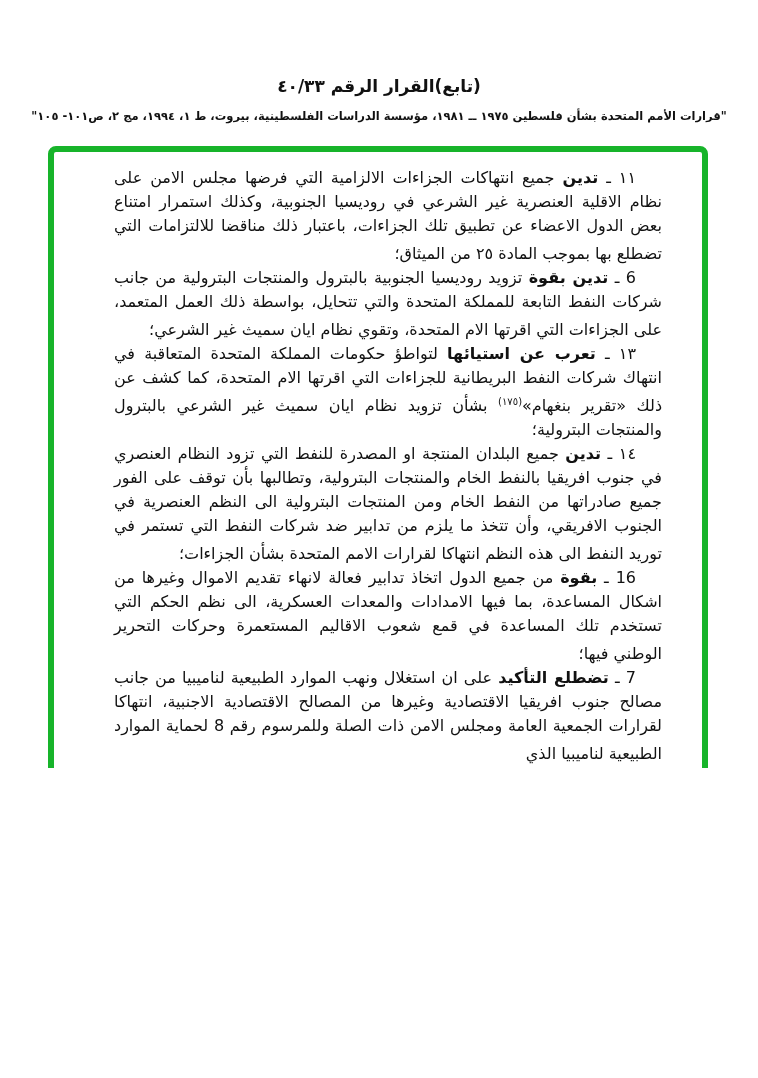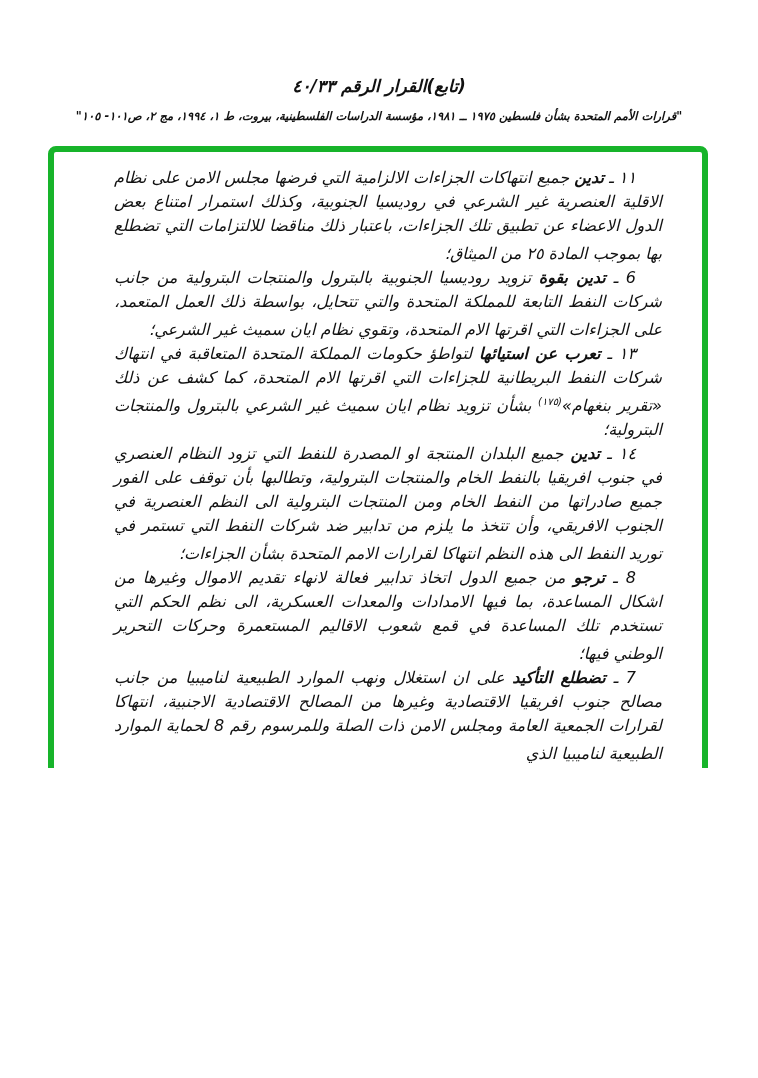--- a/index.html
+++ b/index.html
@@ -1,17 +1,17 @@
 <!DOCTYPE html>
 <html lang="ar"><head>
 <meta charset="utf-8">
 <style>
   html,body{margin:0;padding:0;background:#fff;}
   .page{position:relative;width:758px;height:768px;background:#ffffff;overflow:hidden;
-        font-family:"DejaVu Sans",sans-serif;color:#111;font-style:italic;}
+        font-family:"DejaVu Sans",sans-serif;color:#111;}
   .doc-title{position:absolute;top:76px;left:0;right:0;text-align:center;direction:rtl;
         font-size:17px;font-weight:bold;letter-spacing:0;}
   .doc-citation{position:absolute;top:109px;left:0;right:0;text-align:center;direction:rtl;
         font-size:11.5px;font-weight:bold;white-space:nowrap;}
   .frame{position:absolute;left:48px;top:146px;width:648px;height:804px;
         border:6px solid #17b42a;border-radius:8px;}
   .body-text{position:absolute;left:54px;top:152px;width:660px;box-sizing:border-box;
         padding:14px 52px 0 60px;direction:rtl;text-align:justify;
         font-size:16px;line-height:24px;}
   p.para{margin:0;text-indent:26px;}
@@ -51,22 +51,22 @@
     <p class="para"><span>١٣ ـ</span>
       <span class="plead">تعرب عن استيائها</span>
       <span>لتواطؤ حكومات المملكة المتحدة المتعاقبة في انتهاك شركات النفط البريطانية للجزاءات التي اقرتها الام المتحدة، كما كشف عن ذلك «تقرير بنغهام»</span><span class="sup-marker" dir="ltr">(١٧٥)</span>
       <span>بشأن تزويد نظام ايان سميث غير الشرعي بالبترول والمنتجات البترولية؛</span></p>
 
     <p class="para"><span>١٤ ـ</span>
       <span class="plead">تدين</span>
       <span>جميع البلدان المنتجة او المصدرة للنفط التي تزود النظام العنصري في جنوب افريقيا بالنفط الخام والمنتجات البترولية، وتطالبها بأن توقف على الفور جميع صادراتها من النفط الخام ومن المنتجات البترولية الى النظم العنصرية في الجنوب الافريقي، وأن تتخذ ما يلزم من تدابير ضد شركات النفط التي تستمر في توريد النفط الى هذه النظم انتهاكا لقرارات الامم المتحدة بشأن الجزاءات؛</span><span class="sup-marker" dir="ltr"></span>
       <span></span></p>
 
-    <p class="para"><span>8 ـ</span>
-      <span class="plead">ترجو</span>
+    <p class="para"><span>16 ـ</span>
+      <span class="plead">بقوة</span>
       <span>من جميع الدول اتخاذ تدابير فعالة لانهاء تقديم الاموال وغيرها من اشكال المساعدة، بما فيها الامدادات والمعدات العسكرية، الى نظم الحكم التي تستخدم تلك المساعدة في قمع شعوب الاقاليم المستعمرة وحركات التحرير الوطني فيها؛</span><span class="sup-marker" dir="ltr"></span>
       <span></span></p>
 
     <p class="para"><span>7 ـ</span>
       <span class="plead">تضطلع التأكيد</span>
       <span>على ان استغلال ونهب الموارد الطبيعية لناميبيا من جانب مصالح جنوب افريقيا الاقتصادية وغيرها من المصالح الاقتصادية الاجنبية، انتهاكا لقرارات الجمعية العامة ومجلس الامن ذات الصلة وللمرسوم رقم 8 لحماية الموارد الطبيعية لناميبيا الذي</span><span class="sup-marker" dir="ltr"></span>
       <span></span></p>
 
     <div class="footnote-wrap">
       <div class="fn-rule"></div>

